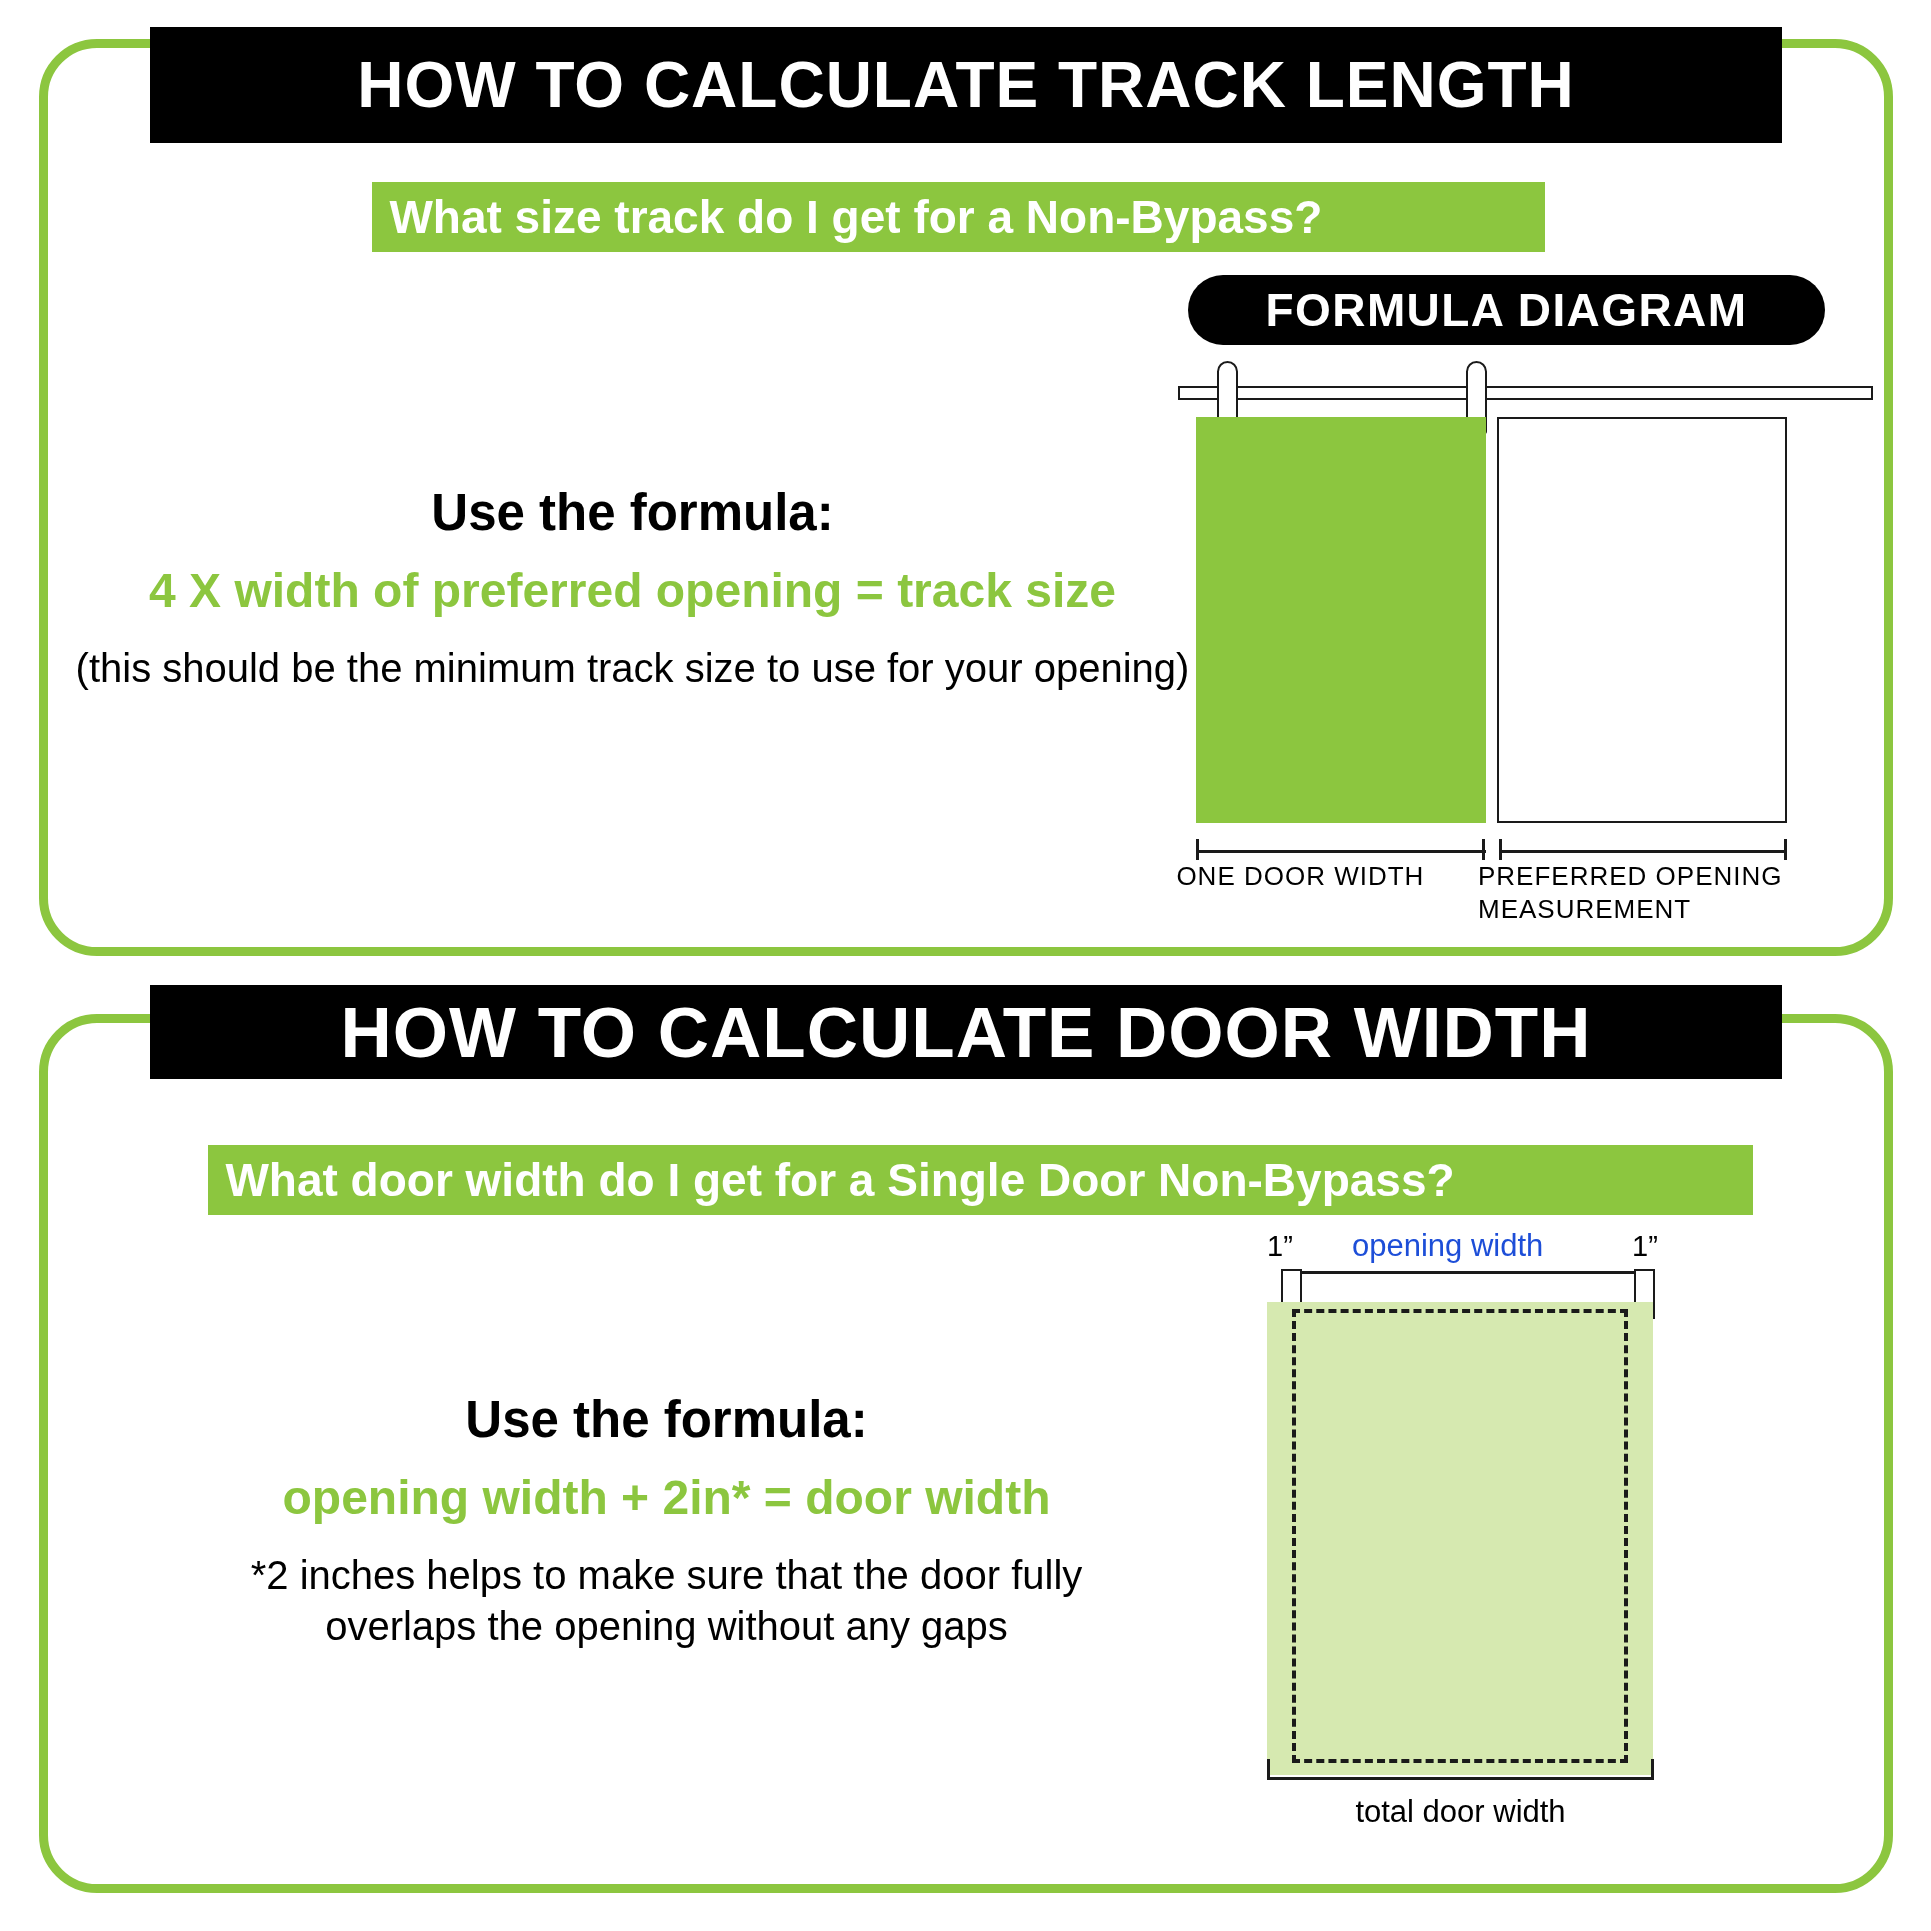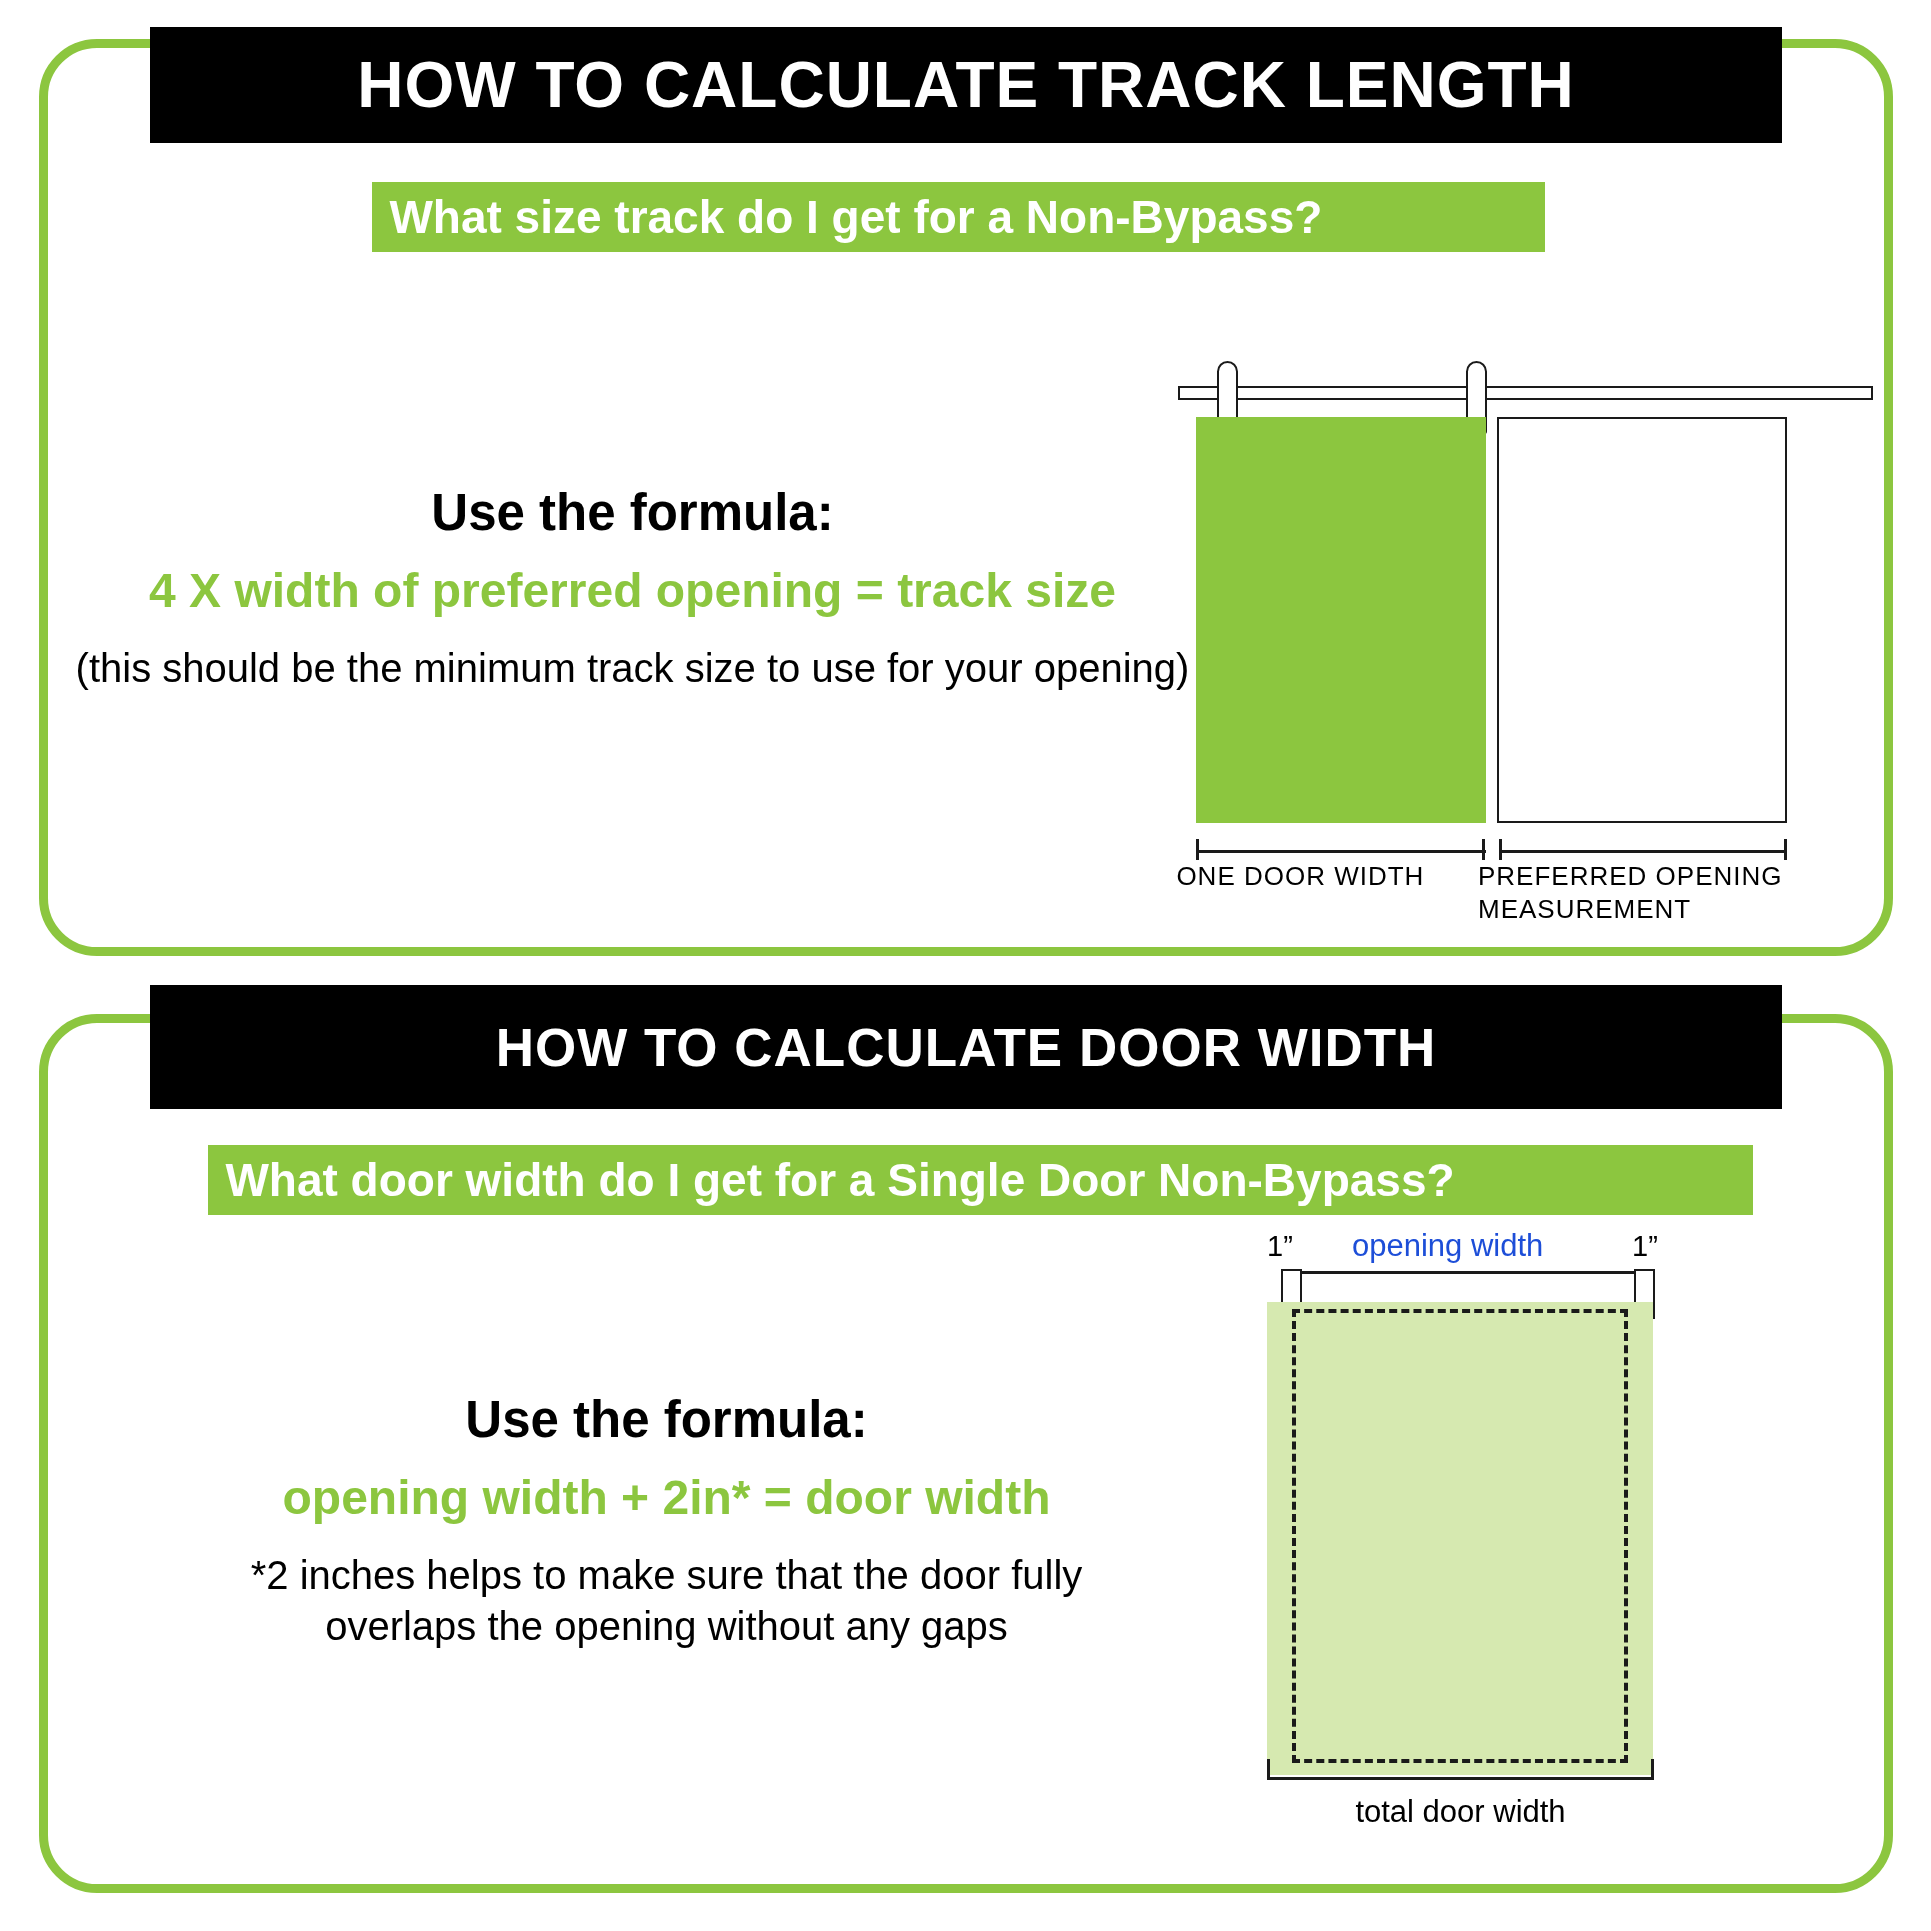--- a/index.html
+++ b/index.html
@@ -61,22 +61,22 @@
     left: 150px;
     top: 27px;
     width: 1632px;
     height: 116px;
     font-size: 64px;
   }
   #banner-door {
     left: 150px;
     top: 985px;
     width: 1632px;
-    height: 124px;
-    font-size: 53px;
+    height: 94px;
+    font-size: 71px;
   }
 
   
   .subtitle {
     position: absolute;
     background: #8CC63F;
     color: #ffffff;
     font-weight: bold;
     display: flex;
     align-items: center;
@@ -304,20 +304,21 @@
   <div class="banner" id="banner-track">HOW TO CALCULATE TRACK LENGTH</div>
 
   <div class="subtitle" id="subtitle-track">What size track do I get for a Non-Bypass?</div>
 
   <div class="formula-block" id="formula-track">
     <div class="use-formula">Use the formula:</div>
     <div class="formula-green">4 X width of preferred opening = track size</div>
     <div class="formula-note">(this should be the minimum track size to use for your opening)</div>
   </div>
 
+  <div id="formula-pill">FORMULA DIAGRAM</div>
 
   <div id="track-diagram">
     <div class="rail"></div>
     <div class="hanger" id="hanger-left"></div>
     <div class="hanger" id="hanger-right"></div>
     <div class="door-green"></div>
     <div class="door-white"></div>
 
     <div class="dim-line" style="left:37px; top:483px; width:290px;"></div>
     <div class="dim-tick" style="left:37px; top:472px;"></div>

